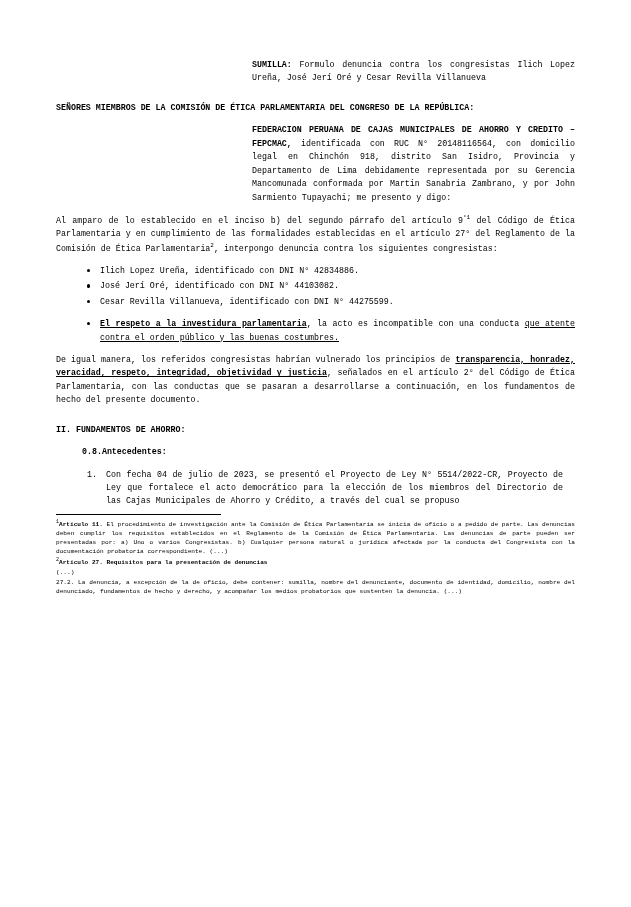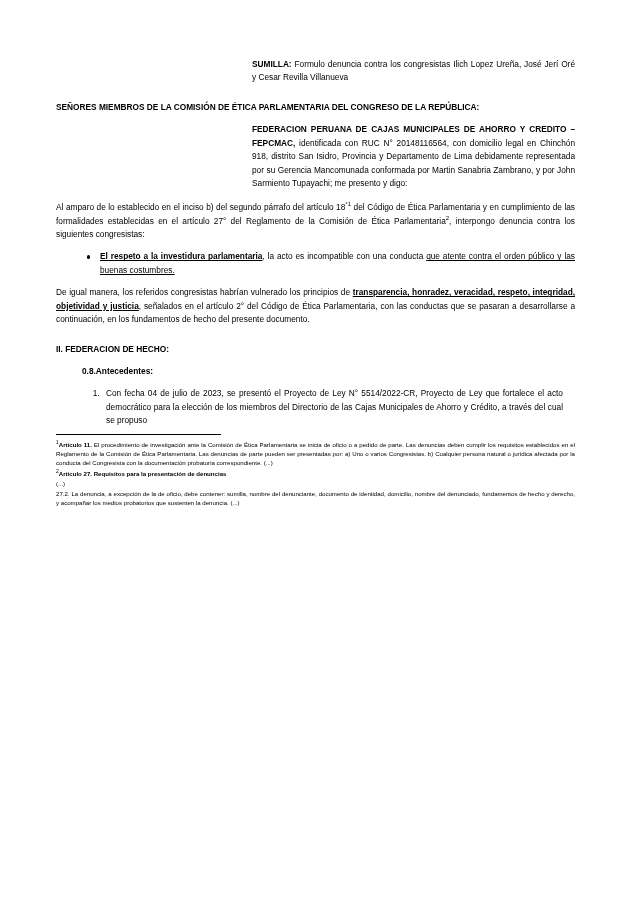--- a/index.html
+++ b/index.html
@@ -12,20 +12,21 @@
     color: #000000;
   }
   .page {
     position: relative;
     width: 631px;
     height: 883px;
     background: #ffffff;
     box-sizing: border-box;
     padding: 58px 56px 22px 56px;
     overflow: hidden;
+    font-family: Liberation Mono, monospace;
   }
   .doc {
     font-size: 8.3px;
     line-height: 1.62;
     text-align: justify;
   }
   .blk {
     margin: 0 0 9px 0;
   }
   .indent-right {
@@ -98,36 +99,41 @@
     </p>
 
     <p class="heading">SEÑORES MIEMBROS DE LA COMISIÓN DE ÉTICA PARLAMENTARIA DEL CONGRESO DE LA REPÚBLICA:</p>
 
     <p class="blk indent-right">
       <span class="bold">FEDERACION PERUANA DE CAJAS MUNICIPALES DE AHORRO Y CREDITO – FEPCMAC,</span><span> identificada con RUC N° 20148116564, con domicilio legal en Chinchón 918, distrito San Isidro, Provincia y Departamento de Lima debidamente representada por su Gerencia Mancomunada conformada por Martin Sanabria Zambrano, y por John Sarmiento Tupayachi; me presento y digo:</span>
     </p>
 
 
     <p class="blk">
-      <span>Al amparo de lo establecido en el inciso b) del segundo párrafo del artículo 18</span><span class="sup">°1</span><span> del Código de Ética Parlamentaria y en cumplimiento de las formalidades establecidas en el artículo 27° del Reglamento de la Comisión de Ética Parlamentaria</span><span class="sup">2</span><span>, interpongo denuncia contra los siguientes congresistas:</span>
+      <span>Al amparo de lo establecido en el inciso b) del segundo párrafo del artículo 9</span><span class="sup">°1</span><span> del Código de Ética Parlamentaria y en cumplimiento de las formalidades establecidas en el artículo 27° del Reglamento de la Comisión de Ética Parlamentaria</span><span class="sup">2</span><span>, interpongo denuncia contra los siguientes congresistas:</span>
     </p>
 
+    <ul class="bullets">
+      <li>Ilich Lopez Ureña, identificado con DNI N° 42834886.</li>
+      <li>José Jerí Oré, identificado con DNI N° 44103082.</li>
+      <li>Cesar Revilla Villanueva, identificado con DNI N° 44275599.</li>
+    </ul>
 
 
     <ul class="bullets">
       <li>
         <span class="underline bold">El respeto a la investidura parlamentaria</span><span>, la acto es incompatible con una conducta </span><span class="underline">que atente contra el orden público y las buenas costumbres.</span>
       </li>
     </ul>
 
     <p class="blk">
       <span>De igual manera, los referidos congresistas habrían vulnerado los principios de </span><span class="underline bold">transparencia, honradez, veracidad, respeto, integridad, objetividad y justicia</span><span>, señalados en el artículo 2° del Código de Ética Parlamentaria, con las conductas que se pasaran a desarrollarse a continuación, en los fundamentos de hecho del presente documento.</span>
     </p>
 
-    <p class="heading">II. FEDERACION DE HECHO:</p>
+    <p class="heading">II. FUNDAMENTOS DE AHORRO:</p>
 
     <p class="sub-heading">0.8.Antecedentes:</p>
 
     <ol class="numbered">
       <li>Con fecha 04 de julio de 2023, se presentó el Proyecto de Ley N° 5514/2022-CR, Proyecto de Ley que fortalece el acto democrático para la elección de los miembros del Directorio de las Cajas Municipales de Ahorro y Crédito, a través del cual se propuso</li>
     </ol>
 
     <hr class="footnote-sep">
 
     <div class="footnotes">

